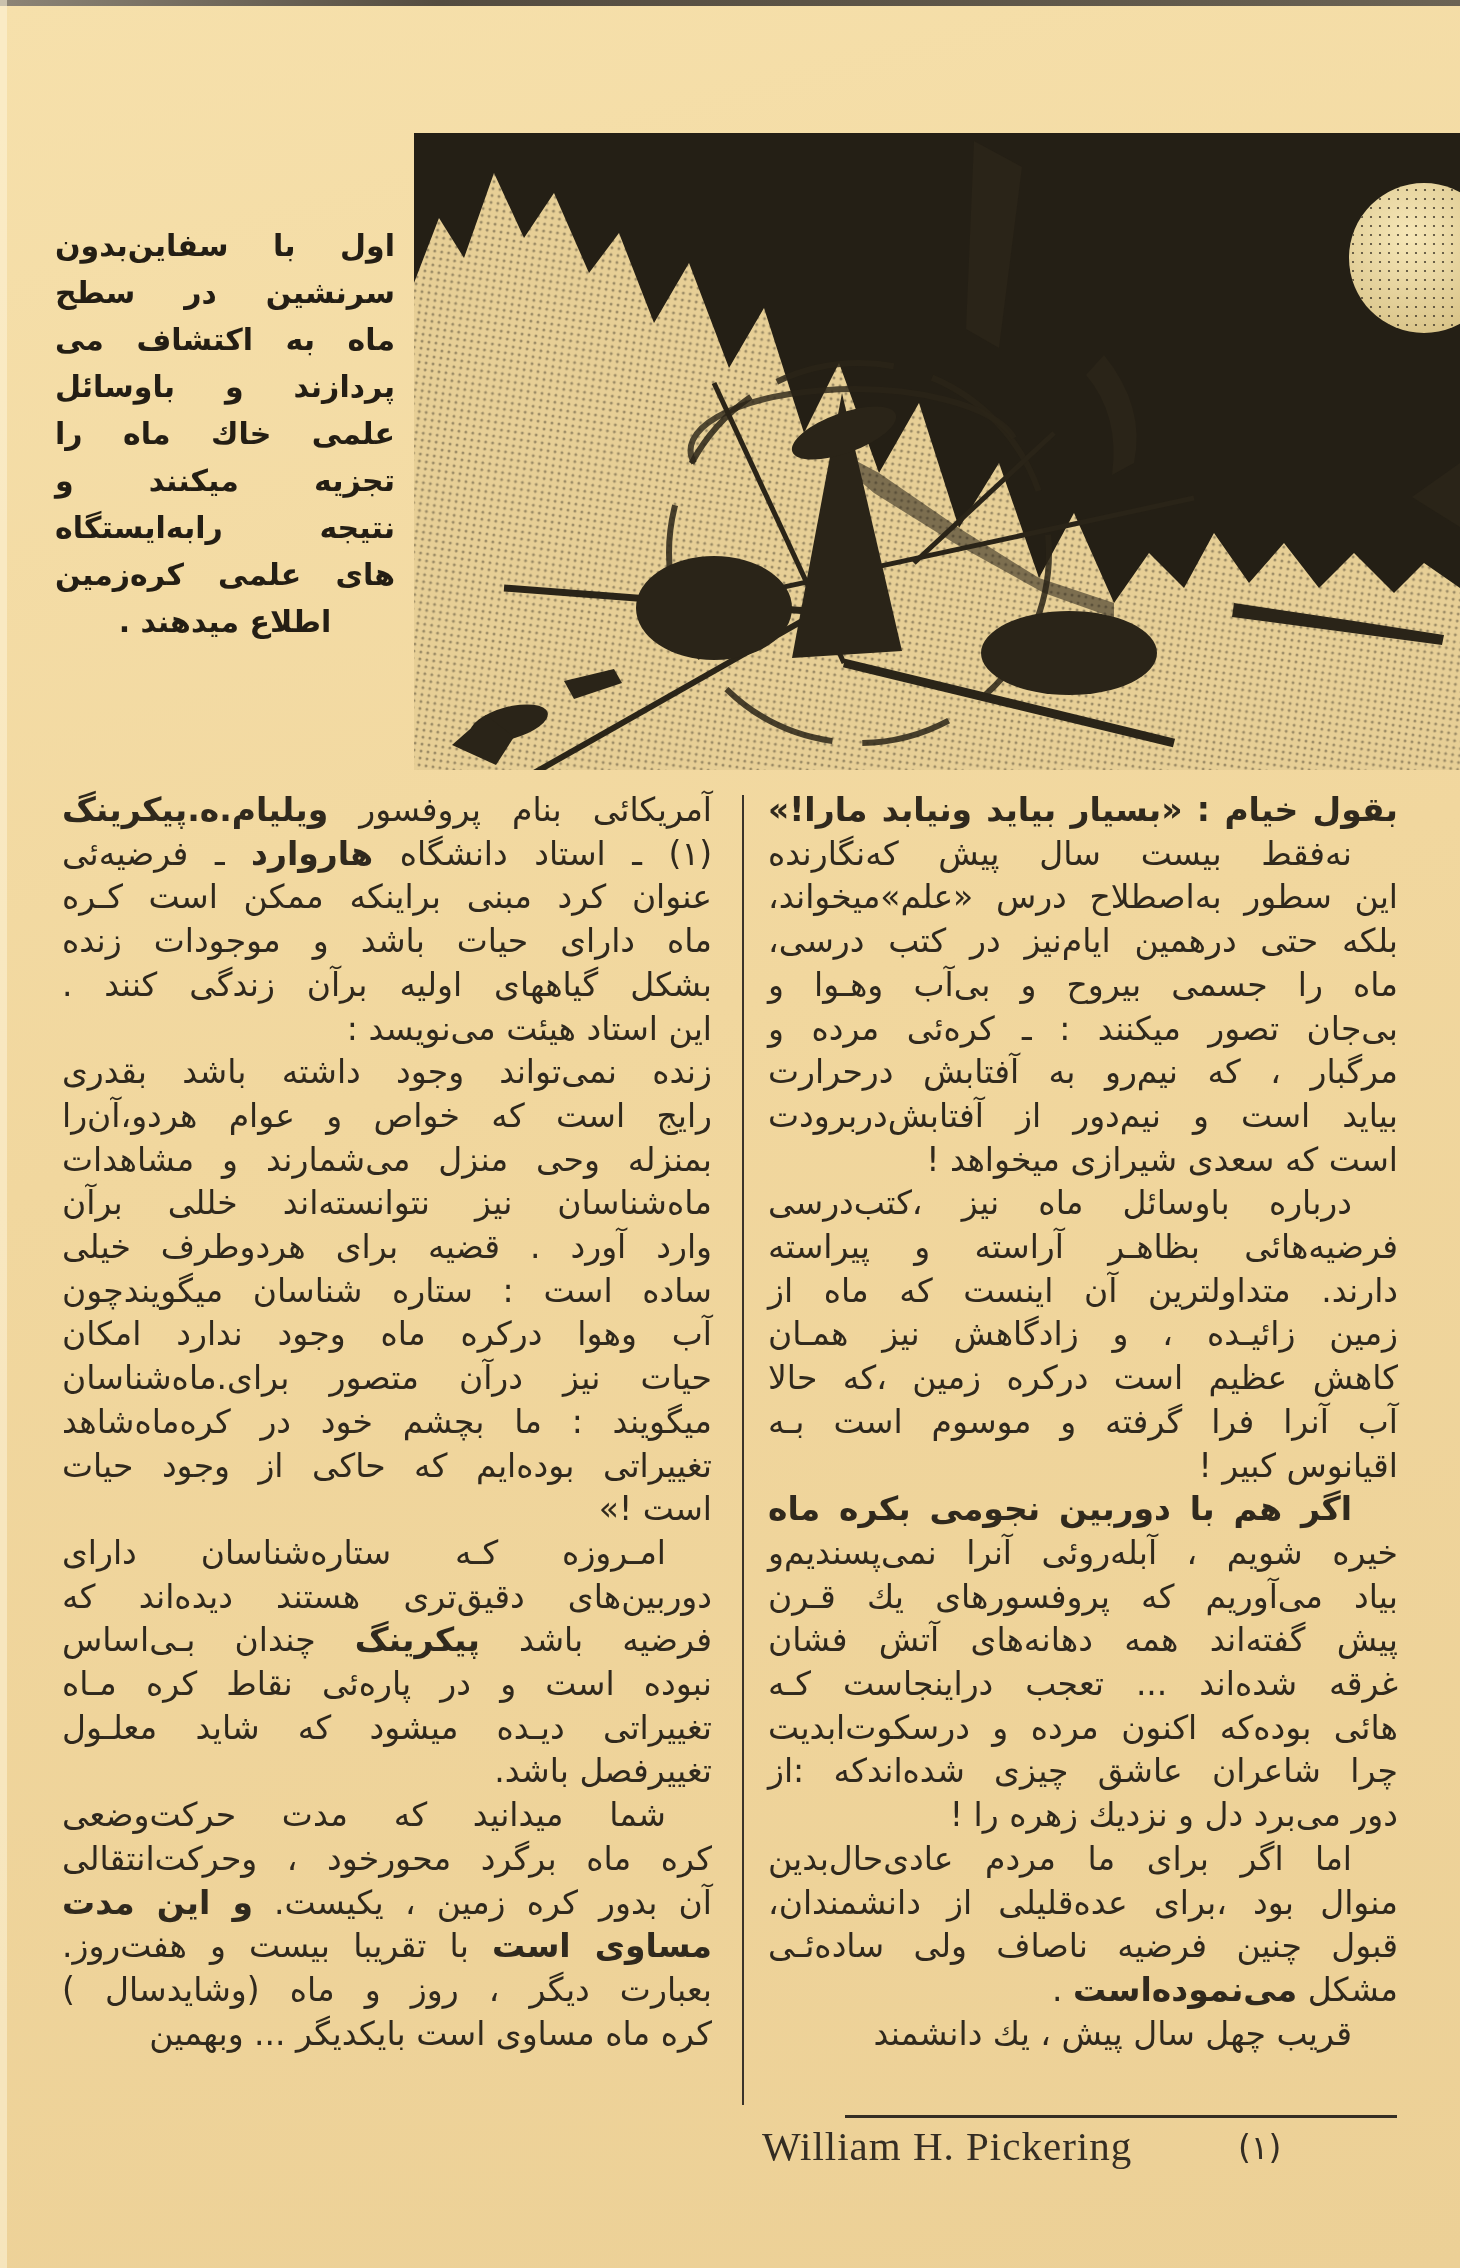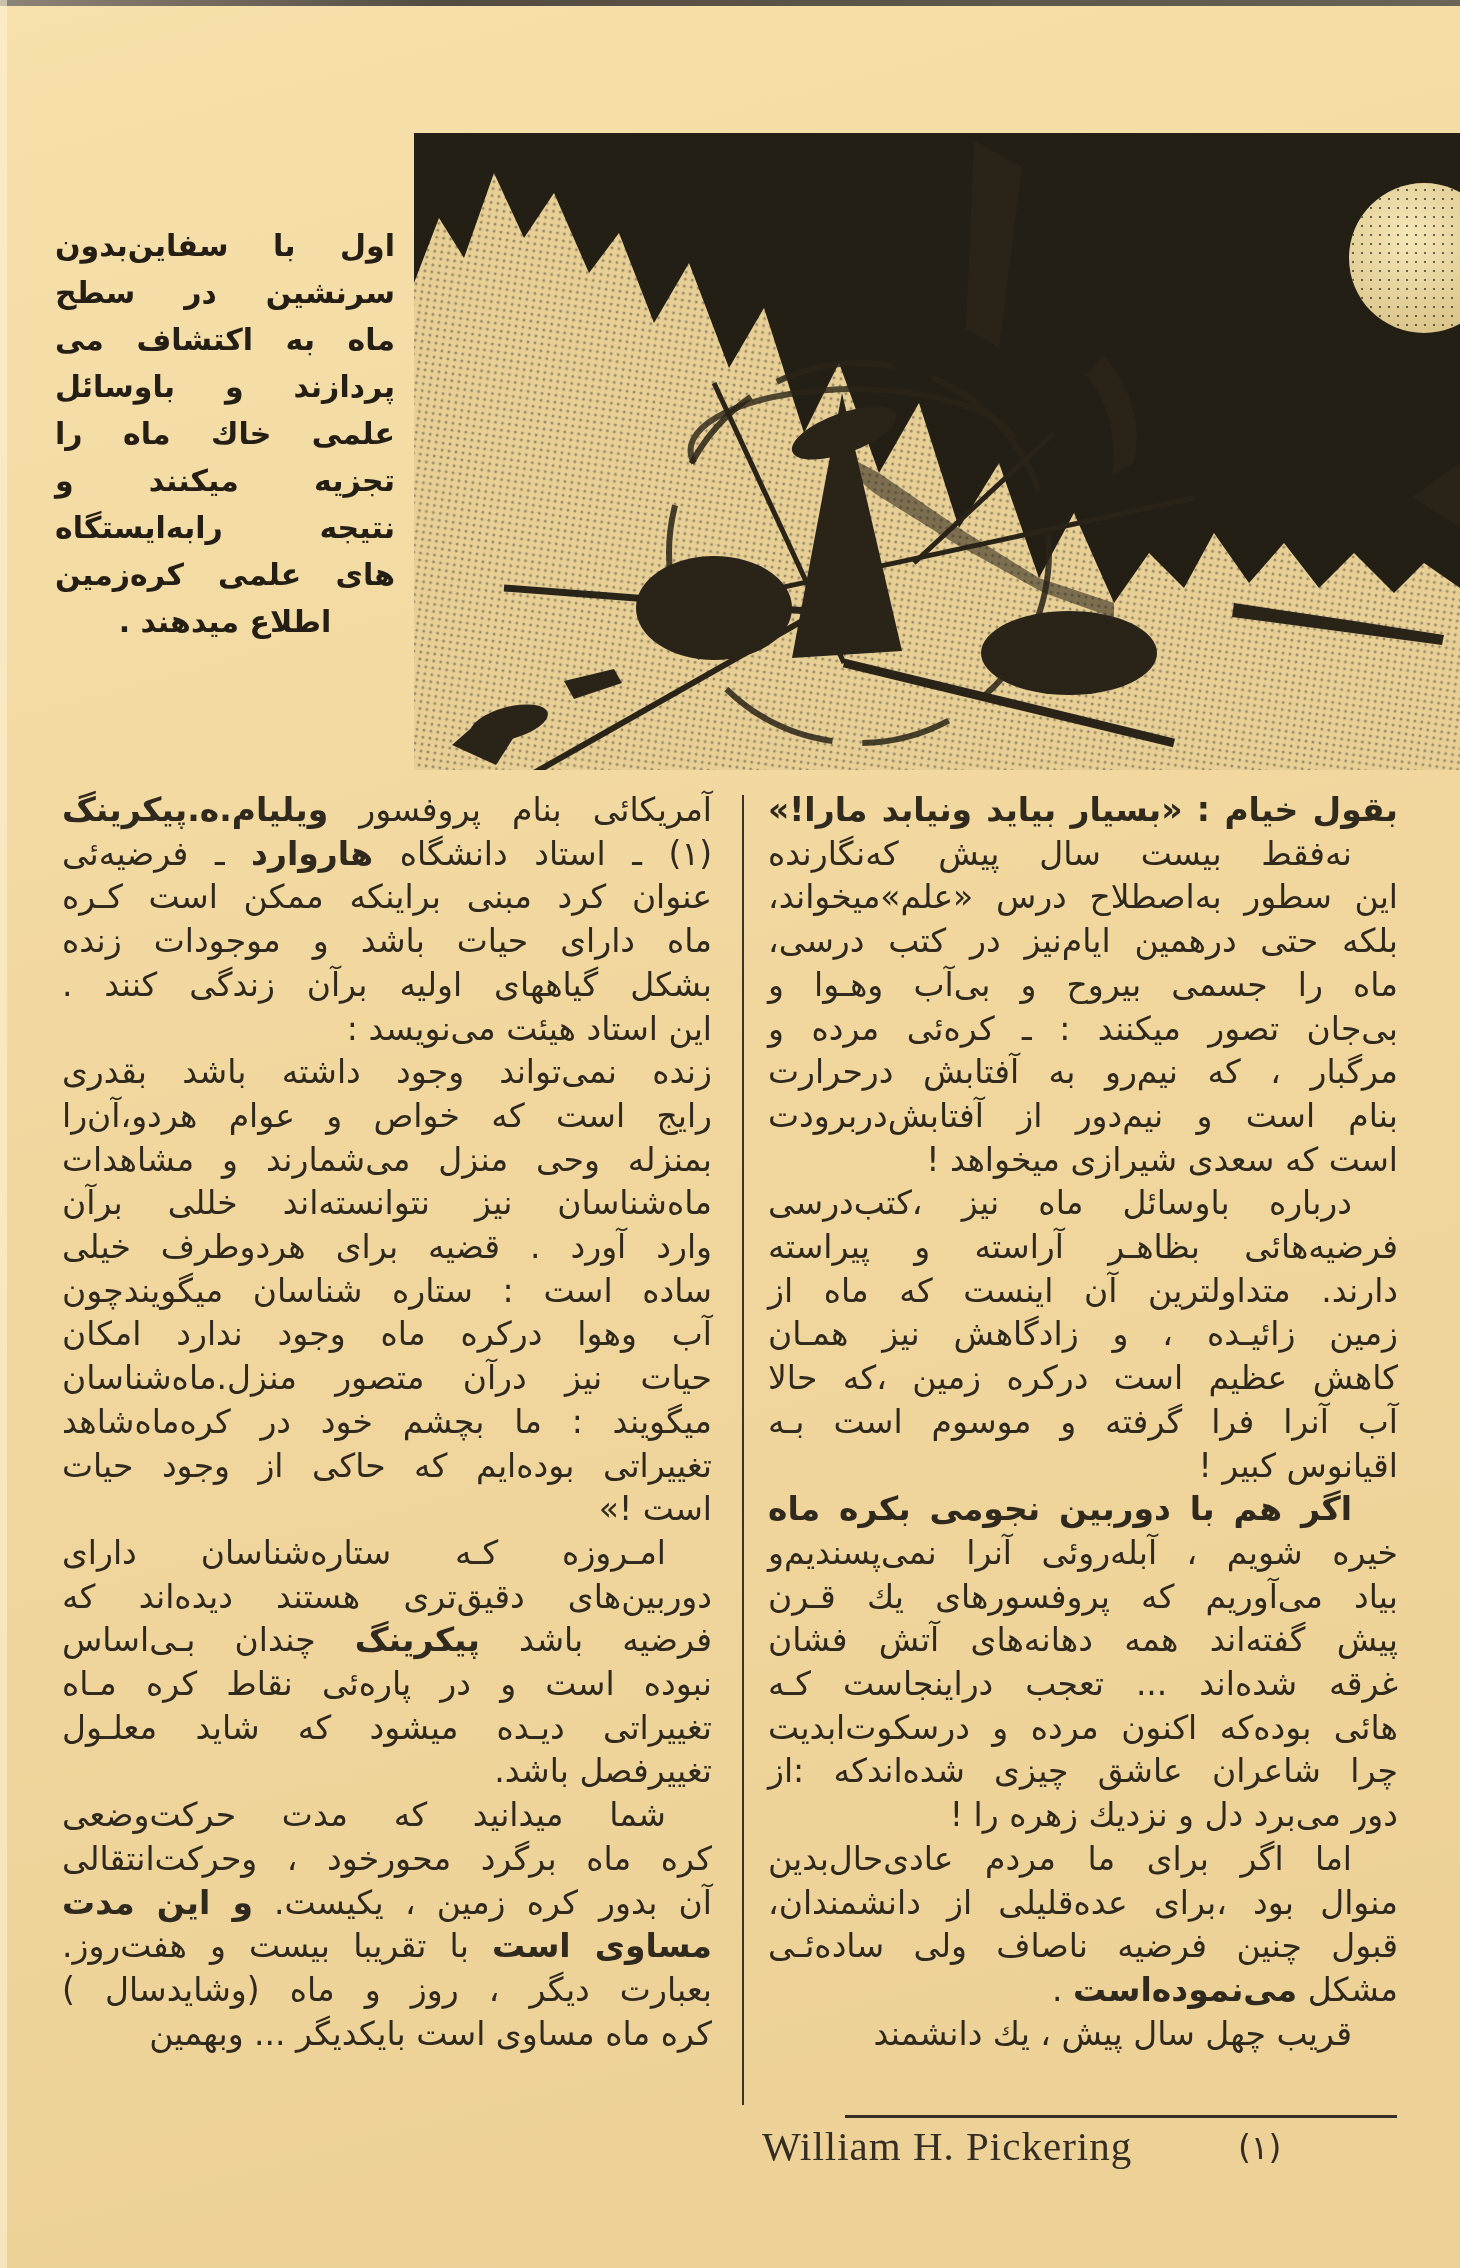--- a/index.html
+++ b/index.html
@@ -110,21 +110,21 @@
     </div>
 
   <div class="col col-right">
       <div class="line bold"><span>بقول خیام : «بسیار بیاید ونیابد مارا!»</span></div>
       <div class="line indent"><span>نه‌فقط بیست سال پیش که‌نگارنده</span></div>
       <div class="line"><span>این سطور به‌اصطلاح درس «علم»میخواند،</span></div>
       <div class="line"><span>بلکه حتی درهمین ایام‌نیز در کتب درسی،</span></div>
       <div class="line"><span>ماه را جسمی بیروح و بی‌آب وهـوا و</span></div>
       <div class="line"><span>بی‌جان تصور میکنند : ـ کره‌ئی مرده و</span></div>
       <div class="line"><span>مرگبار ، که نیم‌رو به آفتابش درحرارت</span></div>
-      <div class="line"><span>بنام است و نیم‌دور از آفتابش‌دربرودت</span></div>
+      <div class="line"><span>بیاید است و نیم‌دور از آفتابش‌دربرودت</span></div>
       <div class="line end"><span>است که سعدی شیرازی میخواهد !</span></div>
       <div class="line indent"><span>درباره باوسائل ماه نیز ،کتب‌درسی</span></div>
       <div class="line"><span>فرضیه‌هائی بظاهـر آراسته و پیراسته</span></div>
       <div class="line"><span>دارند. متداولترین آن اینست که ماه از</span></div>
       <div class="line"><span>زمین زائیـده ، و زادگاهش نیز همـان</span></div>
       <div class="line"><span>کاهش عظیم است درکره زمین ،که حالا</span></div>
       <div class="line"><span>آب آنرا فرا گرفته و موسوم است بـه</span></div>
       <div class="line end"><span>اقیانوس کبیر !</span></div>
       <div class="line indent bold"><span>اگر هم با دوربین نجومی بکره ماه</span></div>
       <div class="line"><span>خیره شویم ، آبله‌روئی آنرا نمی‌پسندیم‌و</span></div>
@@ -147,21 +147,21 @@
       <div class="line"><span>ماه دارای حیات باشد و موجودات زنده</span></div>
       <div class="line"><span>بشکل گیاههای اولیه برآن زندگی کنند .</span></div>
       <div class="line end"><span>این استاد هیئت می‌نویسد :</span></div>
       <div class="line"><span>زنده نمی‌تواند وجود داشته باشد بقدری</span></div>
       <div class="line"><span>رایج است که خواص و عوام هردو،آن‌را</span></div>
       <div class="line"><span>بمنزله وحی منزل می‌شمارند و مشاهدات</span></div>
       <div class="line"><span>ماه‌شناسان نیز نتوانسته‌اند خللی برآن</span></div>
       <div class="line"><span>وارد آورد . قضیه برای هردوطرف خیلی</span></div>
       <div class="line"><span>ساده است : ستاره شناسان میگویندچون</span></div>
       <div class="line"><span>آب وهوا درکره ماه وجود ندارد امکان</span></div>
-      <div class="line"><span>حیات نیز درآن متصور منزل.ماه‌شناسان</span></div>
+      <div class="line"><span>حیات نیز درآن متصور برای.ماه‌شناسان</span></div>
       <div class="line"><span>میگویند : ما بچشم خود در کره‌ماه‌شاهد</span></div>
       <div class="line"><span>تغییراتی بوده‌ایم که حاکی از وجود حیات</span></div>
       <div class="line end"><span>است !»</span></div>
       <div class="line indent"><span>امـروزه کـه ستاره‌شناسان دارای</span></div>
       <div class="line"><span>دوربین‌های دقیق‌تری هستند دیده‌اند که</span></div>
       <div class="line"><span>فرضیه باشد </span><span class="b">پیکرینگ</span><span> چندان بـی‌اساس</span></div>
       <div class="line"><span>نبوده است و در پاره‌ئی نقاط کره مـاه</span></div>
       <div class="line"><span>تغییراتی دیـده میشود که شاید معلـول</span></div>
       <div class="line end"><span>تغییرفصل باشد.</span></div>
       <div class="line indent"><span>شما میدانید که مدت حرکت‌وضعی</span></div>

